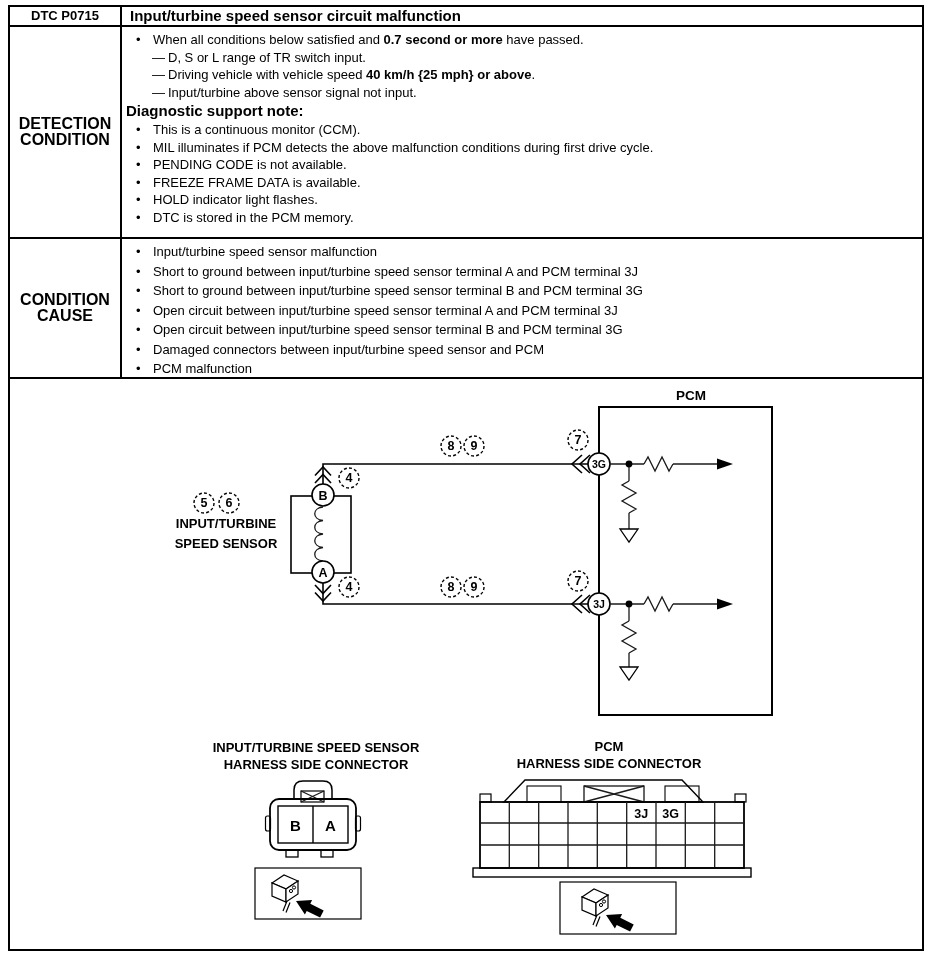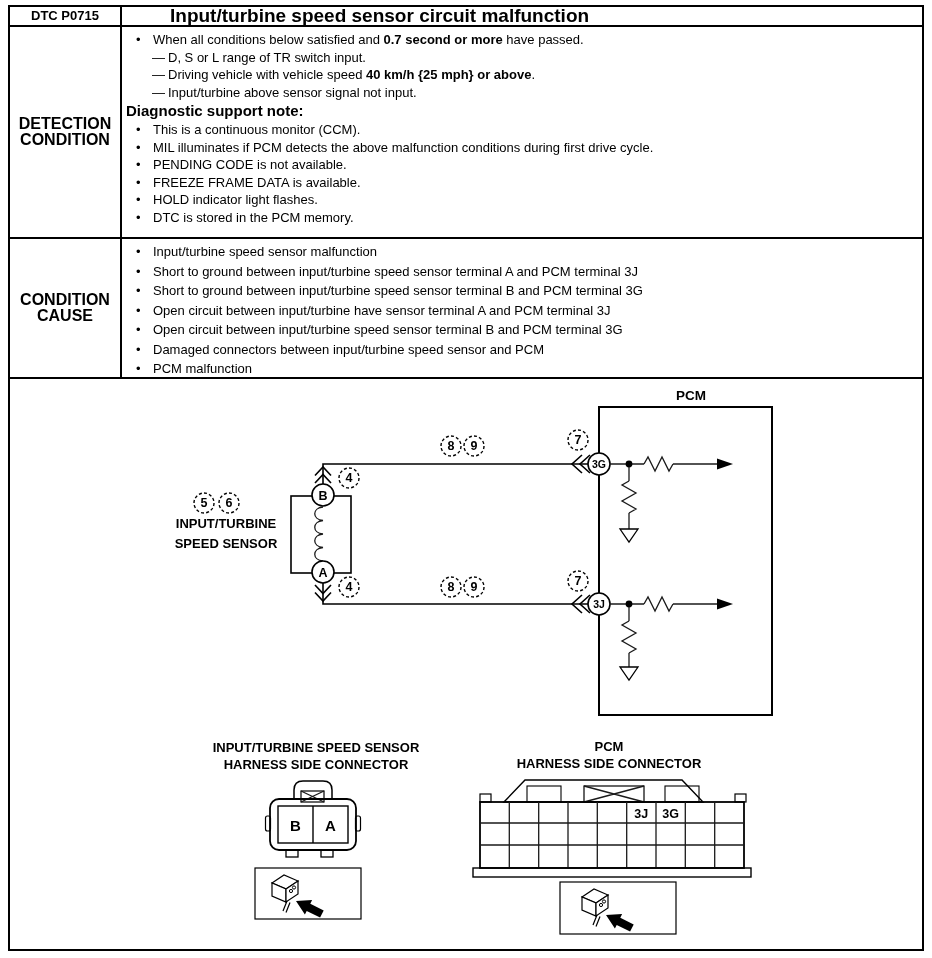--- a/index.html
+++ b/index.html
@@ -2,30 +2,30 @@
 <html><head>
 <meta charset="utf-8">
 <style>
   html,body{margin:0;padding:0;background:#e8e8e8;}
   .page{position:relative;width:932px;height:958px;background:#ffffff;
         font-family:"Liberation Sans",sans-serif;color:#000;overflow:hidden;}
   .doc-table{position:absolute;left:8px;top:5px;width:916px;height:946px;
              border:2px solid #000;box-sizing:border-box;background:#fff;}
   .row{display:flex;box-sizing:border-box;border-bottom:2px solid #000;}
   .row.r4{border-bottom:none;display:block;}
-  .r1{height:20px;gap:40px;}
+  .r1{height:20px;}
   .r2{height:212px;}
   .r3{height:140px;}
   .r4{height:686px;}
   .label-cell{width:112px;flex:0 0 112px;border-right:2px solid #000;box-sizing:border-box;
               display:flex;flex-direction:column;justify-content:center;align-items:center;
               font-weight:bold;font-size:16px;line-height:16px;text-align:center;}
   .content-cell{flex:1 1 auto;box-sizing:border-box;min-width:0;}
   .r1 .label-cell{font-size:13px;flex-direction:row;}
-  .r1 .content-cell{display:flex;align-items:center;padding-left:8px;font-weight:bold;font-size:19px;}
+  .r1 .content-cell{display:flex;align-items:flex-start;padding-left:8px;font-weight:bold;font-size:15px;}
   .list{padding-top:4px;font-size:13px;}
   .r2 .list .li{line-height:17.5px;}
   .r3 .list{padding-top:3px;}
   .r3 .list .li{line-height:19.5px;}
   .li{display:flex;align-items:baseline;}
   .li .marker{flex:0 0 17px;text-align:left;padding-left:2px;font-size:13px;}
   .li.bullet{padding-left:12px;}
   .li.dash{padding-left:30px;}
   .li.dash .marker{flex:0 0 16px;padding-left:0;}
   .list .li.heading{padding-left:4px;font-weight:bold;font-size:15px;line-height:20px;}
@@ -122,21 +122,21 @@
             <div class="li bullet">
               <span class="marker">•</span>
               <span class="txt"><span>Short to ground between input/turbine speed sensor terminal A and PCM terminal 3J</span></span>
             </div>
             <div class="li bullet">
               <span class="marker">•</span>
               <span class="txt"><span>Short to ground between input/turbine speed sensor terminal B and PCM terminal 3G</span></span>
             </div>
             <div class="li bullet">
               <span class="marker">•</span>
-              <span class="txt"><span>Open circuit between input/turbine have sensor terminal A and PCM terminal 3J</span></span>
+              <span class="txt"><span>Open circuit between input/turbine speed sensor terminal A and PCM terminal 3J</span></span>
             </div>
             <div class="li bullet">
               <span class="marker">•</span>
               <span class="txt"><span>Open circuit between input/turbine speed sensor terminal B and PCM terminal 3G</span></span>
             </div>
             <div class="li bullet">
               <span class="marker">•</span>
               <span class="txt"><span>Damaged connectors between input/turbine speed sensor and PCM</span></span>
             </div>
             <div class="li bullet">

